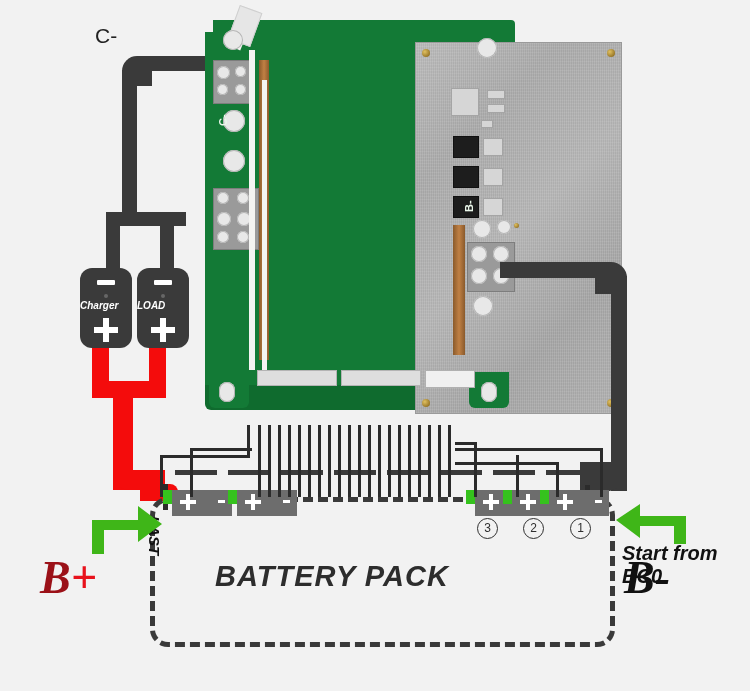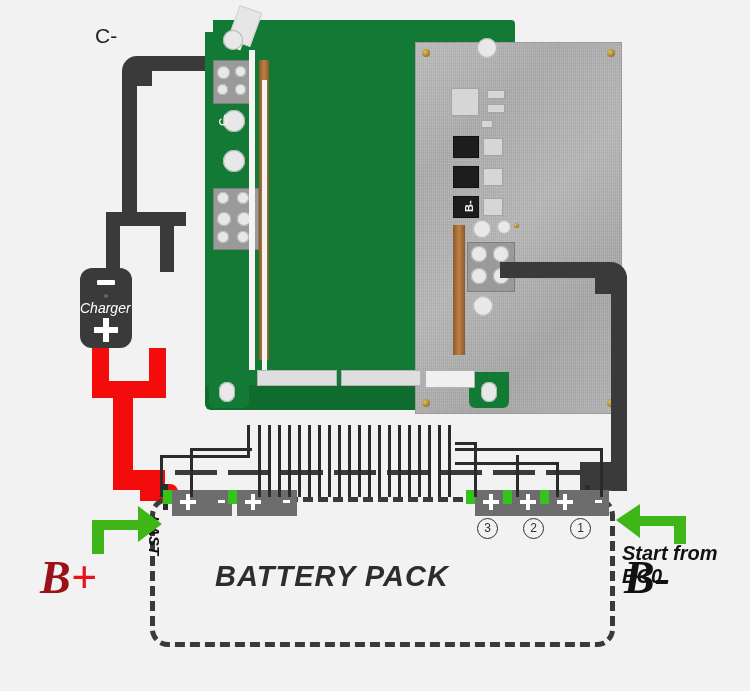--- a/index.html
+++ b/index.html
@@ -37,21 +37,21 @@
      letter-spacing:.5px;font-family:"Liberation Sans",sans-serif;}
 
   
   .conn{position:absolute;width:52px;height:80px;background:#3a3a3a;border-radius:12px;}
   .conn .minus{position:absolute;left:50%;transform:translateX(-50%);top:12px;width:18px;height:5px;background:#fff;border-radius:1px;}
   .conn .plus{position:absolute;left:50%;transform:translateX(-50%);bottom:6px;width:24px;height:24px;}
   .conn .plus:before,.conn .plus:after{content:"";position:absolute;background:#fff;}
   .conn .plus:before{left:9px;top:0;width:6px;height:24px;}
   .conn .plus:after{left:0;top:9px;width:24px;height:6px;}
   .conn .cname{position:absolute;left:0;width:100%;top:32px;text-align:left;
-     color:#fff;font-style:italic;font-weight:normal;font-size:14px;}
+     color:#fff;font-style:italic;font-weight:bold;font-size:10px;}
   .conn .dot{position:absolute;left:50%;transform:translateX(-50%);top:26px;width:4px;height:4px;border-radius:50%;background:#666;}
 
   
   .packbox{position:absolute;left:150px;top:497px;width:465px;height:150px;
      border:5px dashed #3a3a3a;border-radius:18px;box-sizing:border-box;}
   .packlabel{position:absolute;left:215px;top:560px;font-size:29px;font-style:italic;
      font-weight:bold;color:#2d2d2d;letter-spacing:1px;}
 
   .cell{position:absolute;height:26px;background:#6d6d6d;}
   .cell .cp{position:absolute;left:8px;top:4px;width:16px;height:16px;}
@@ -93,20 +93,26 @@
   <div class="wire" style="left:122px;top:70px;width:15px;height:145px;"></div>
 
   <div class="wire" style="left:106px;top:212px;width:80px;height:14px;"></div>
   <div class="wire" style="left:106px;top:212px;width:14px;height:60px;"></div>
   <div class="wire" style="left:160px;top:212px;width:14px;height:60px;"></div>
 
   <div class="conn" style="left:80px;top:268px;">
     <div class="minus"></div>
     <div class="dot"></div>
     <div class="cname">Charger</div>
+    <div class="plus"></div>
+  </div>
+  <div class="conn" style="left:137px;top:268px;">
+    <div class="minus"></div>
+    <div class="dot"></div>
+    <div class="cname">LOAD</div>
     <div class="plus"></div>
   </div>
 
   <div class="redwire" style="left:92px;top:348px;width:17px;height:40px;"></div>
   <div class="redwire" style="left:149px;top:348px;width:17px;height:40px;"></div>
   <div class="redwire" style="left:92px;top:381px;width:74px;height:17px;"></div>
   <div class="redwire" style="left:113px;top:390px;width:20px;height:100px;"></div>
   <div class="redwire" style="left:113px;top:470px;width:52px;height:20px;border-bottom-left-radius:16px;"></div>
   <div class="redwire" style="left:140px;top:484px;width:38px;height:17px;border-top-right-radius:8px;"></div>
 

